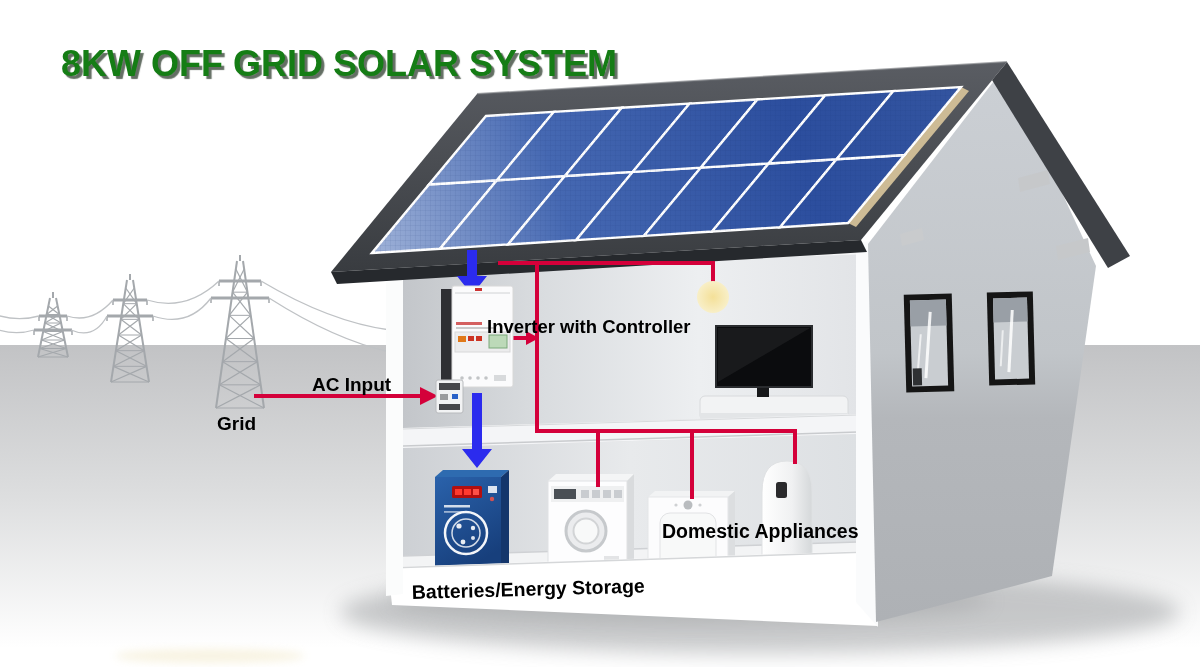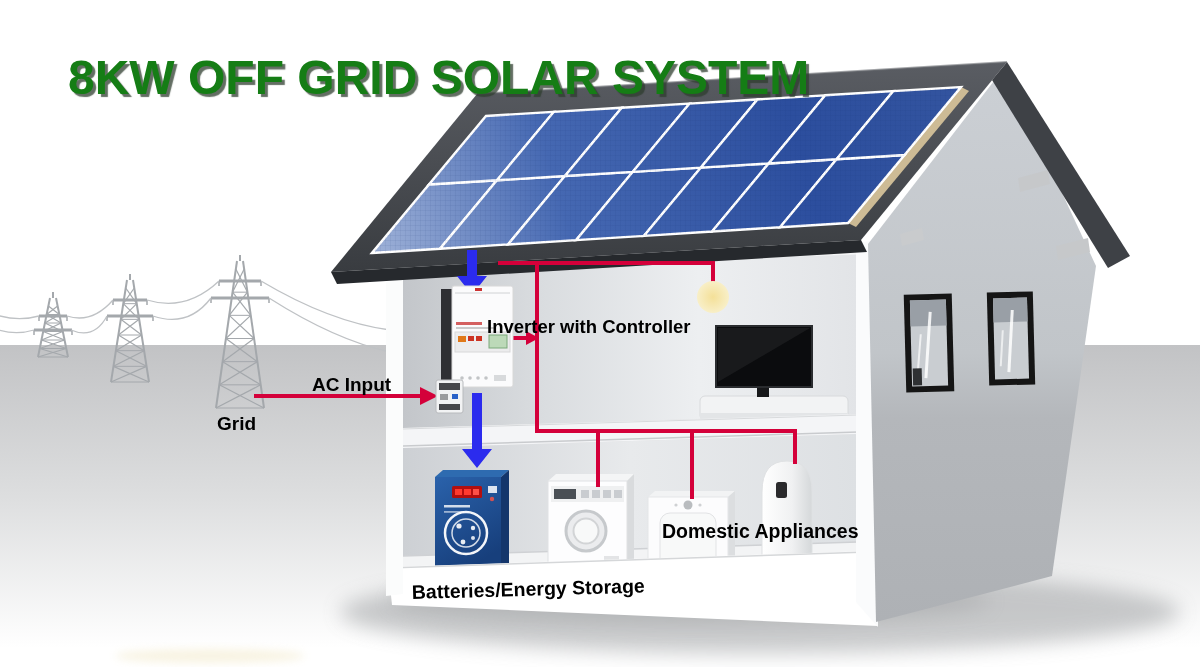--- a/index.html
+++ b/index.html
@@ -3,22 +3,22 @@
 <meta charset="utf-8">
 <title>8KW Off Grid Solar System</title>
 <style>
   html,body{margin:0;padding:0;}
   body{
     width:1200px;height:667px;position:relative;overflow:hidden;
     background:#ffffff;font-family:"Liberation Sans",sans-serif;
   }
   #scene{position:absolute;left:0;top:0;}
   #page-title{
-    position:absolute;left:52px;top:34px;margin:16px;
-    font-size:48px;font-weight:bold;letter-spacing:0px;white-space:nowrap;
+    position:absolute;left:52px;top:34px;margin:9px;
+    font-size:36px;font-weight:bold;letter-spacing:0px;white-space:nowrap;
     text-shadow:3px 3px 1px rgba(47,62,47,0.75);
     font-family:"Liberation Sans",sans-serif;
   }
   svg text{font-family:"Liberation Sans",sans-serif;font-weight:bold;}
 </style>
 </head>
 <body>
 
 <svg id="scene" width="1200" height="667" viewBox="0 0 1200 667">
   <defs>

